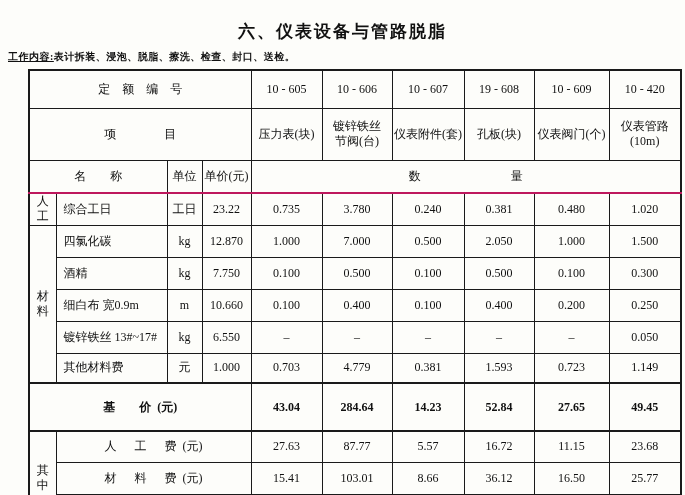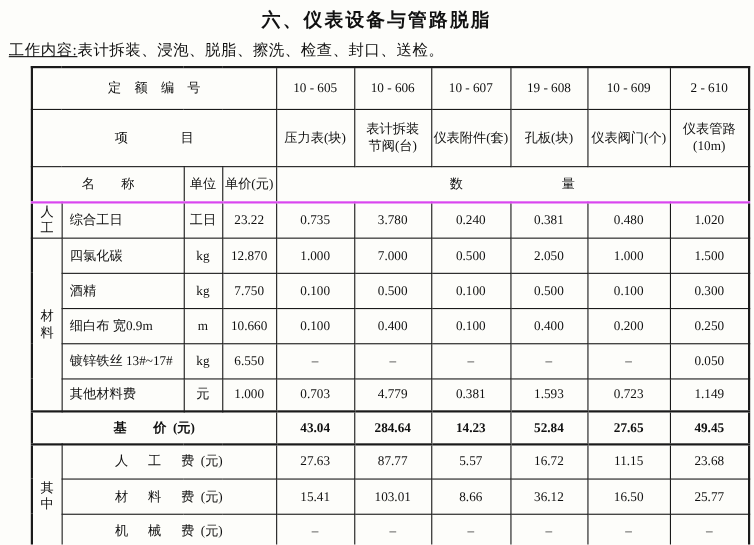--- a/index.html
+++ b/index.html
@@ -8,25 +8,25 @@
     background:#fdfdfa;
     color:#111;
     font-family:"Liberation Serif","DejaVu Serif",serif;
     overflow:hidden;
   }
   .title {
     text-align:center;
     font-weight:bold;
     font-size:17px;
     letter-spacing:2px;
-    padding-top:7px;
+    padding-top:20px;
   }
   .work {
-    font-size:14px;
-    font-weight:normal;
+    font-size:10px;
+    font-weight:bold;
     margin:7px 0 5px 8px;
     letter-spacing:0.5px;
   }
   .work .wlabel { text-decoration:underline; }
   table.quota {
     border-collapse:collapse;
     table-layout:fixed;
     width:652px;
     margin-left:28px;
     border:2px solid #1a1a1a;
@@ -36,21 +36,21 @@
     font-size:12px;
     text-align:center;
     vertical-align:middle;
     padding:0;
     overflow:hidden;
   }
   .sp  { white-space:pre;margin-top:36px; }           
   .pre { white-space:pre; line-height:1.25; } 
   .name { text-align:left; padding-left:7px; white-space:pre; }
   .bold { font-weight:bold; }
-  tr.r-sub td { border-bottom:2px solid #d946ef; }
+  tr.r-sub td { border-bottom:2px solid #be185d; }
   tr.r-base td { border-top:2px solid #1a1a1a; border-bottom:2px solid #1a1a1a; }
 </style>
 </head>
 <body>
 
 <div class="title">六、仪表设备与管路脱脂</div>
 
 <div class="work"><span class="wlabel">工作内容:</span><span>表计拆装、浸泡、脱脂、擦洗、检查、封口、送检。</span></div>
 
 <table class="quota">
@@ -68,27 +68,27 @@
   </colgroup>
 
   <tbody>
       <tr style="height:38px">
     <td colspan="4" class="sp">定    额    编    号</td>
     <td>10 - 605</td>
     <td>10 - 606</td>
     <td>10 - 607</td>
     <td>19 - 608</td>
     <td>10 - 609</td>
-    <td>2 - 610</td>
+    <td>10 - 420</td>
   </tr>
 
   <tr style="height:52px">
     <td colspan="4" class="sp">项                目</td>
     <td class="pre">压力表(块)</td>
-    <td class="pre">表计拆装
+    <td class="pre">镀锌铁丝
 节阀(台)</td>
     <td class="pre">仪表附件(套)</td>
     <td class="pre">孔板(块)</td>
     <td class="pre">仪表阀门(个)</td>
     <td class="pre">仪表管路
 (10m)</td>
   </tr>
 
   <tr style="height:33px" class="r-sub">
     <td colspan="2" class="sp">名        称</td>
@@ -162,21 +162,21 @@
     <td>元</td>
     <td>1.000</td>
     <td>0.703</td>
     <td>4.779</td>
     <td>0.381</td>
     <td>1.593</td>
     <td>0.723</td>
     <td>1.149</td>
   </tr>
 
-  <tr style="height:30px" class="r-base">
+  <tr style="height:48px" class="r-base">
     <td colspan="4" class="sp bold">基        价  (元)</td>
     <td class="bold">43.04</td>
     <td class="bold">284.64</td>
     <td class="bold">14.23</td>
     <td class="bold">52.84</td>
     <td class="bold">27.65</td>
     <td class="bold">49.45</td>
   </tr>
 
   <tr style="height:31px">

